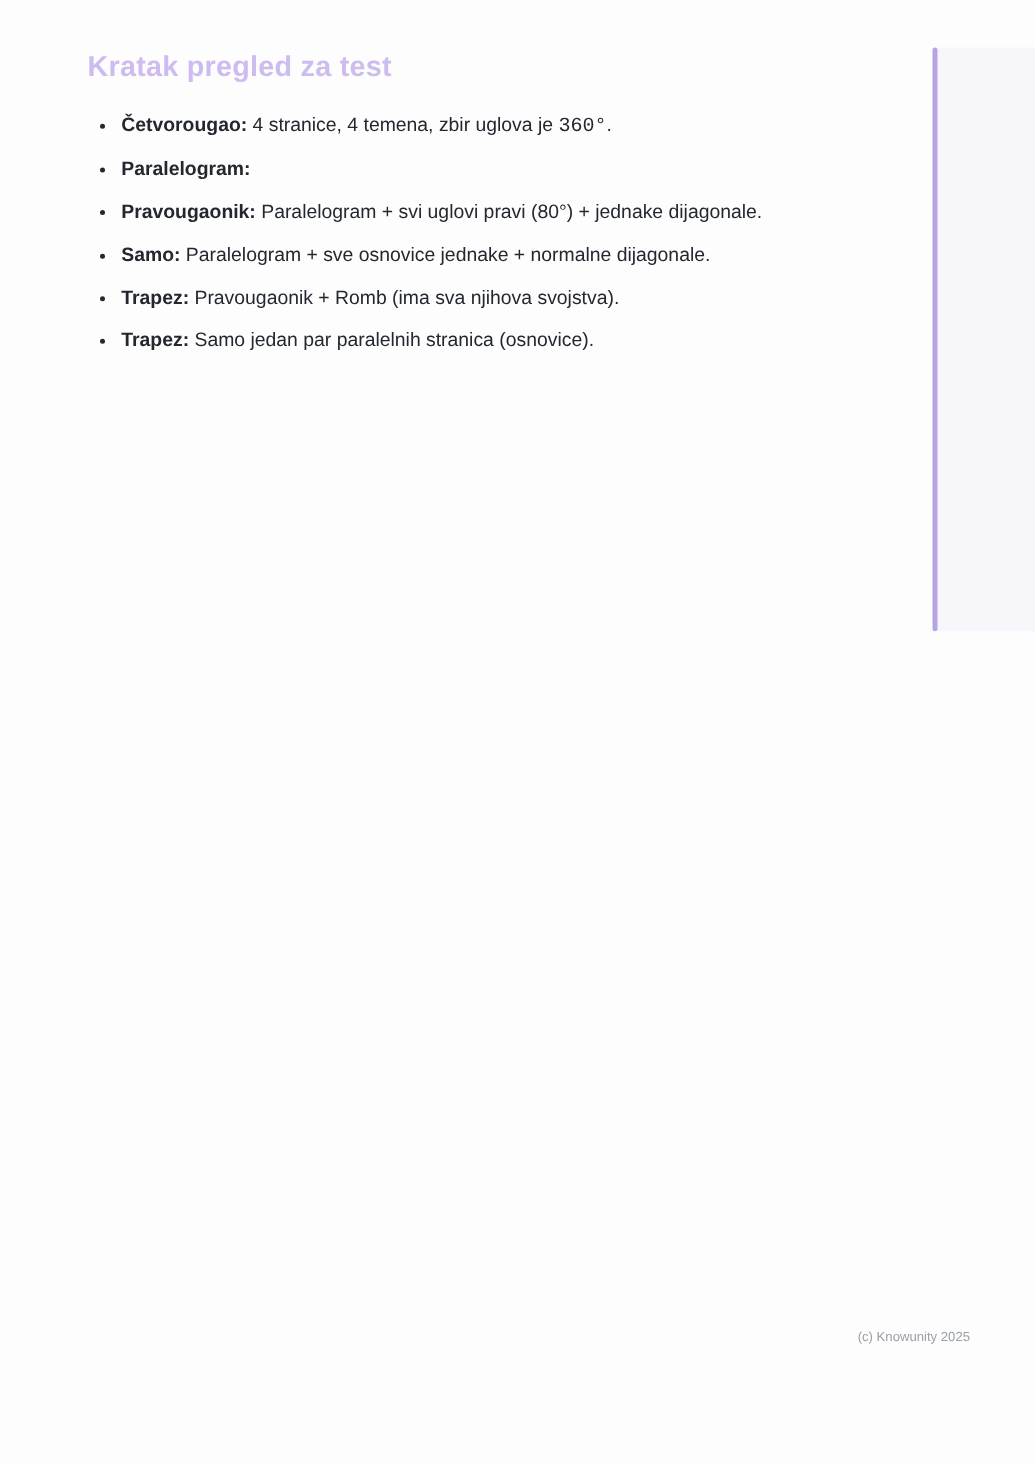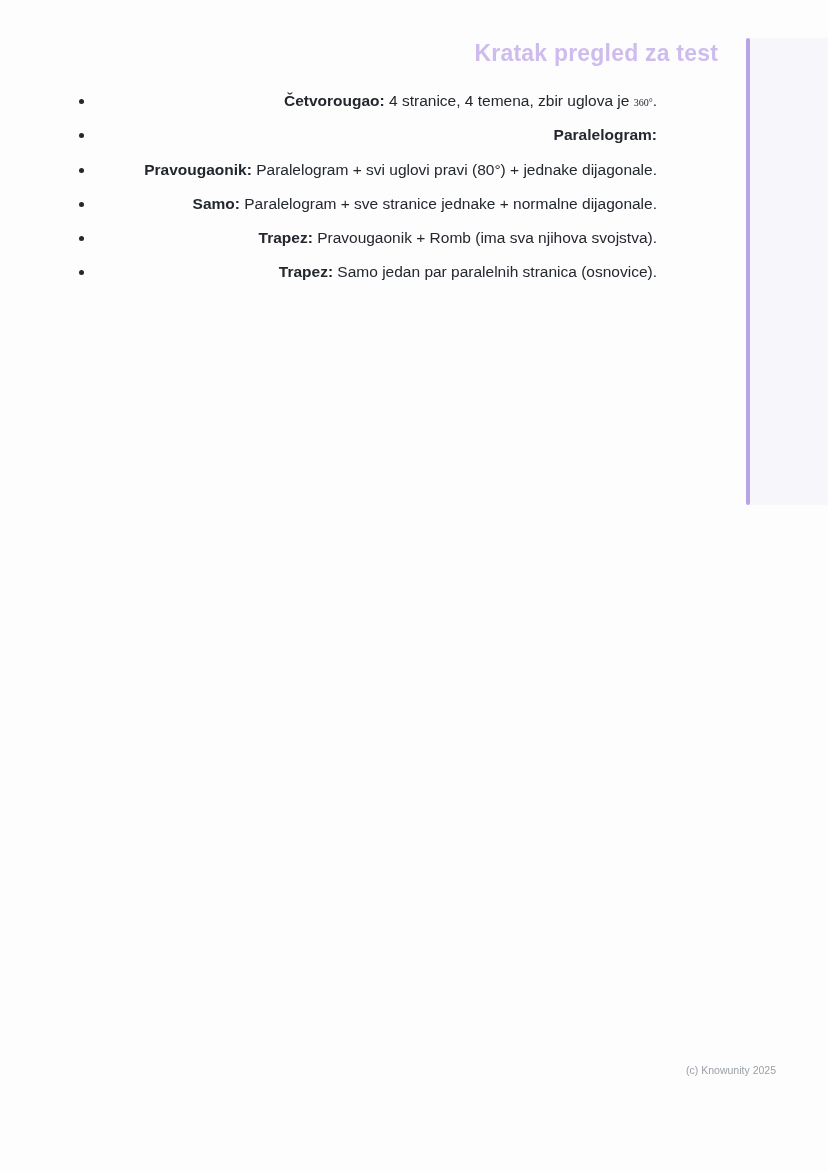--- a/index.html
+++ b/index.html
@@ -1,15 +1,15 @@
 <!DOCTYPE html>
 <html style="--title: #cfbcee; --bar: #b7a3e6; --panel: #f7f6fb; --text: #23272e; --footer: #9aa0a6;"><head>
 <meta charset="utf-8">
 <style>
-  * { box-sizing: border-box; text-align: right; }
+  * { box-sizing: border-box; }
   html, body { margin: 0; padding: 0; }
   body {
     width: 828px;
     height: 1171px;
     background: #fdfdfe;
     font-family: "Liberation Sans", sans-serif;
   }
   .page {
     position: relative;
     width: 828px;
@@ -62,22 +62,22 @@
     list-style: circle;
     margin: 9px 0 6px 0;
     padding-left: 26px;
   }
   ul.l2 > li {
     margin: 0 0 12px 0;
     padding-left: 1px;
   }
   .b { font-weight: bold; }
   .math {
-    font-family: Liberation Serif, serif;
-    font-size: 10px;
+    font-family: Liberation Mono, monospace;
+    font-size: 16px;
     margin-top: 15px;
   }
   .footer {
     position: absolute;
     top: 1064px;
     right: 52px;
     font-size: 10.5px;
     color: var(--footer, #9aa0a6);
   }
 </style>
@@ -95,21 +95,21 @@
 
     <ul class="l1">
 
       <li><span class="b">Četvorougao:</span><span> 4 stranice, 4 temena, zbir uglova je </span><span class="math">360°</span><span>.</span></li>
 
       <li><span class="b">Paralelogram:</span><span></span>
       </li>
 
       <li><span class="b">Pravougaonik:</span><span> Paralelogram + svi uglovi pravi (80°) + jednake dijagonale.</span></li>
 
-      <li><span class="b">Samo:</span><span> Paralelogram + sve stranice jednake + normalne dijagonale.</span></li>
+      <li><span class="b">Samo:</span><span> Paralelogram + sve osnovice jednake + normalne dijagonale.</span></li>
 
       <li><span class="b">Trapez:</span><span> Pravougaonik + Romb (ima sva njihova svojstva).</span></li>
 
       <li><span class="b">Trapez:</span><span> Samo jedan par paralelnih stranica (osnovice).</span>
       </li>
 
     </ul>
   </div>
 
   <div class="footer">(c) Knowunity 2025</div>

